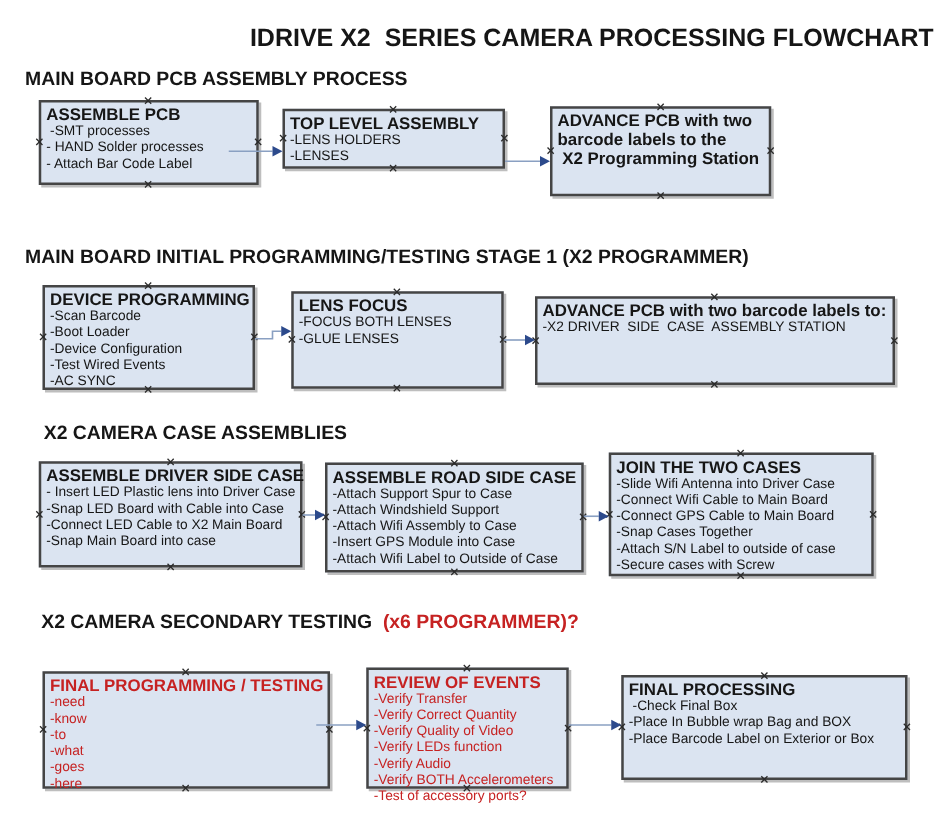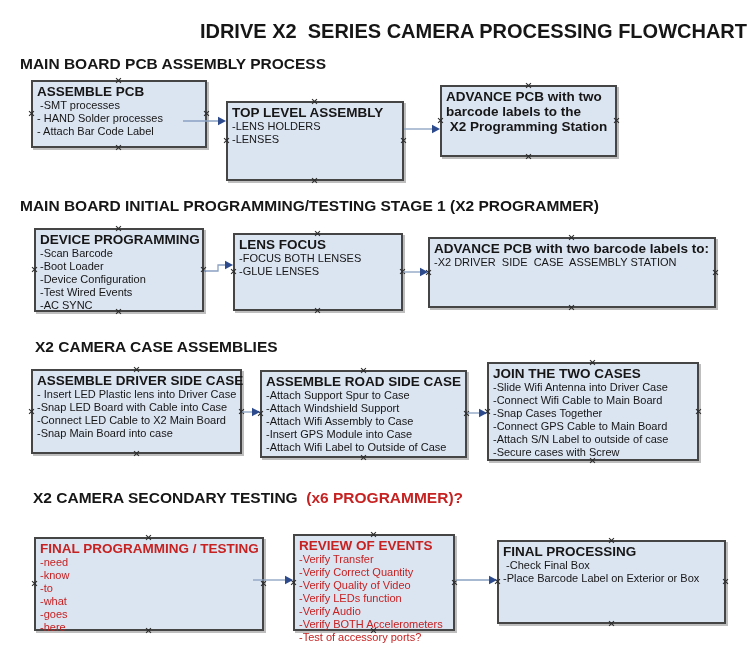--- a/index.html
+++ b/index.html
@@ -65,21 +65,21 @@
         <div class="box-line"> -SMT processes</div>
         <div class="box-line">- HAND Solder processes</div>
         <div class="box-line">- Attach Bar Code Label</div>
       </div>
   <span class="h ht"></span>
       <span class="h hb"></span>
       <span class="h hl"></span>
       <span class="h hr"></span>
     </div>
 
-  <div class="box" style="left:226px; top:101px; width:178px; height:80px">
+  <div class="box" style="left:226px; top:87px; width:178px; height:48px">
     <div class="box-title">TOP LEVEL ASSEMBLY</div>
     <div class="box-lines">
         <div class="box-line">-LENS HOLDERS</div>
         <div class="box-line">-LENSES</div>
       </div>
   <span class="h ht"></span>
       <span class="h hb"></span>
       <span class="h hl"></span>
       <span class="h hr"></span>
     </div>
@@ -181,22 +181,22 @@
       <span class="h hb"></span>
       <span class="h hl"></span>
       <span class="h hr"></span>
     </div>
 
   <div class="box" style="left:487px; top:362px; width:212px; height:99px">
     <div class="box-title">JOIN THE TWO CASES</div>
     <div class="box-lines">
         <div class="box-line">-Slide Wifi Antenna into Driver Case</div>
         <div class="box-line">-Connect Wifi Cable to Main Board</div>
+        <div class="box-line">-Connect GPS Cable to Main Board</div>
         <div class="box-line">-Snap Cases Together</div>
-        <div class="box-line">-Connect GPS Cable to Main Board</div>
         <div class="box-line">-Attach S/N Label to outside of case</div>
         <div class="box-line">-Secure cases with Screw</div>
       </div>
   <span class="h ht"></span>
       <span class="h hb"></span>
       <span class="h hl"></span>
       <span class="h hr"></span>
     </div>
 
   <svg class="arrow" style="left:242px; top:405px" width="18" height="14">
@@ -240,20 +240,21 @@
   <span class="h ht"></span>
       <span class="h hb"></span>
       <span class="h hl"></span>
       <span class="h hr"></span>
     </div>
 
   <div class="box" style="left:497px; top:540px; width:229px; height:84px">
     <div class="box-title">FINAL PROCESSING</div>
     <div class="box-lines">
         <div class="box-line"> -Check Final Box</div>
+        <div class="box-line">-Place In Bubble wrap Bag and BOX</div>
         <div class="box-line">-Place Barcode Label on Exterior or Box</div>
       </div>
   <span class="h ht"></span>
       <span class="h hb"></span>
       <span class="h hl"></span>
       <span class="h hr"></span>
     </div>
 
   <svg class="arrow" style="left:253px; top:573px" width="40" height="14">
     <path class="shaft" d="M0,7 L32,7"></path>

